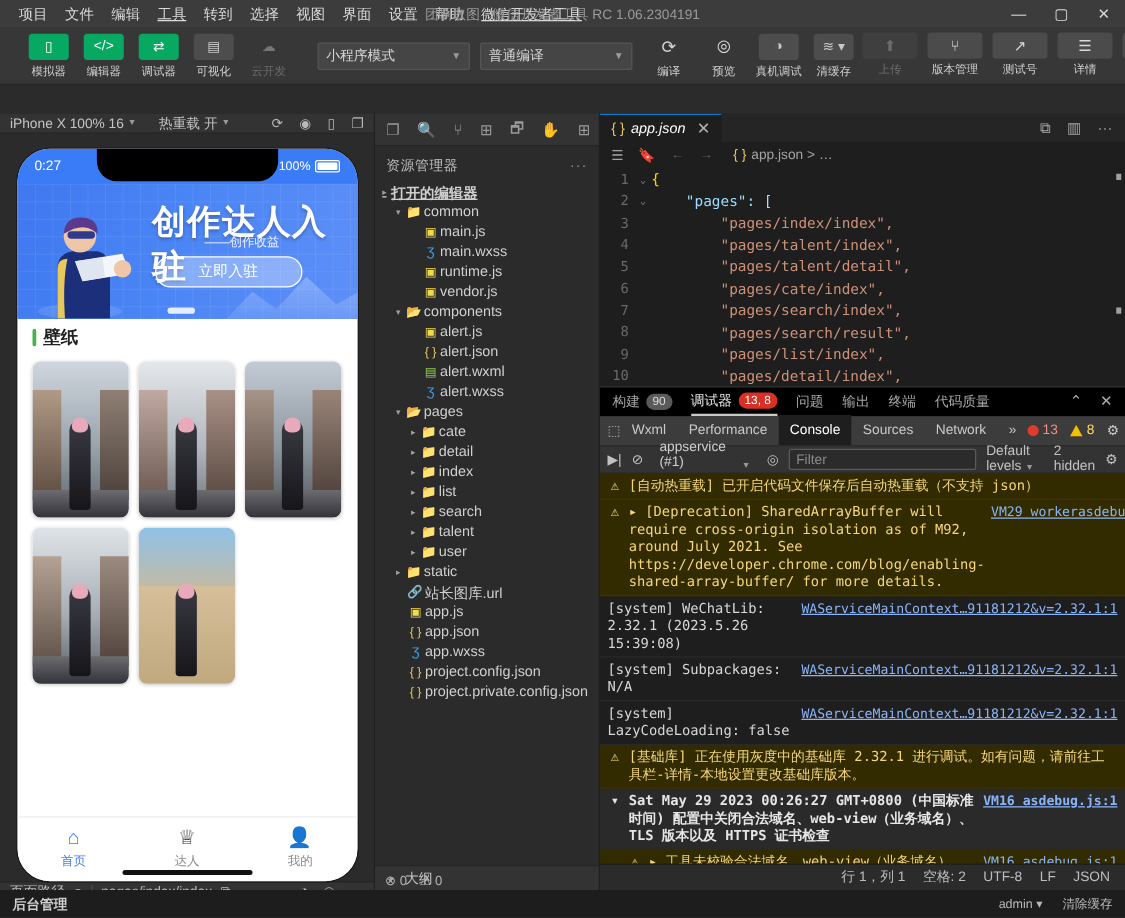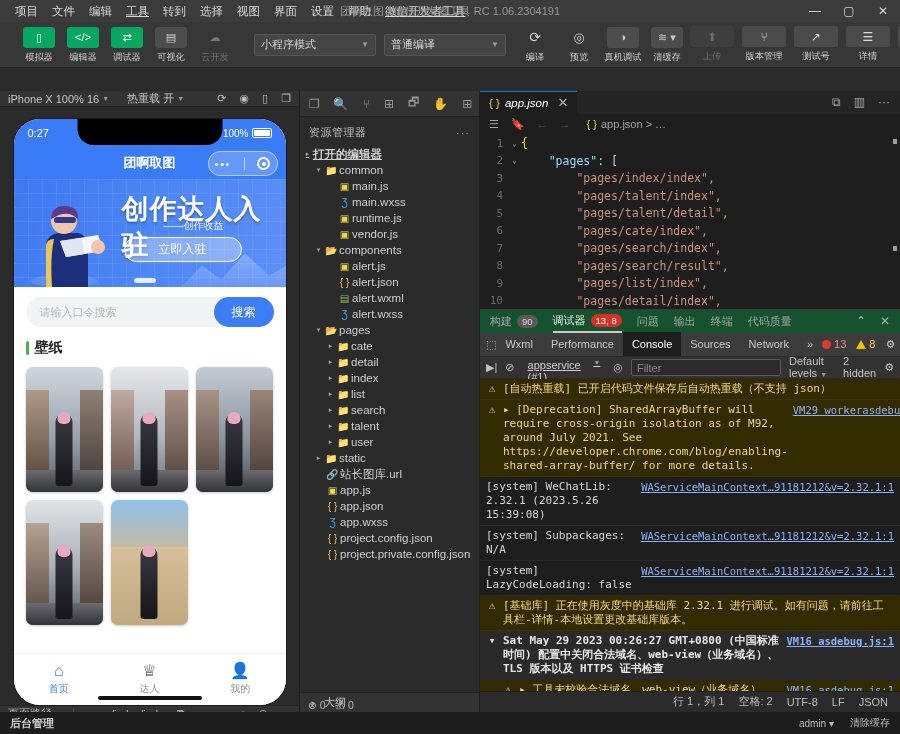--- a/index.html
+++ b/index.html
@@ -245,21 +245,21 @@
   .ctext { white-space: pre; }
   .k-brace { color: #ffd700; }
   .k-key { color: #9cdcfe; }
   .k-str { color: #ce9178; }
   .code-scroll { position: absolute; right: 2px; top: 4px; width: 9px; bottom: 0; }
   .cs-mark { position: absolute; right: 1px; width: 4px; height: 5px; background: #a0a0a0; }
 
   
   .console { flex: 0 0 auto; background: #1e1e1e; display: flex; flex-direction: column; border-top: 1px solid #3a3a3a; }
   .pan-tabs {
-    height: 23px; background: #14532d; display: flex; align-items: center; gap: 15px;
+    height: 23px; background: #000000; display: flex; align-items: center; gap: 15px;
     padding: 0 10px; font-size: 11px; color: #a6a6a6;
   }
   .pan-tab { display: flex; align-items: center; gap: 5px; height: 23px; }
   .pan-tab.on { color: #e8e8e8; border-bottom: 2px solid #c9c9c9; }
   .pill { background: #5a5a5a; color: #ddd; border-radius: 8px; padding: 0 5px; font-size: 9.5px; line-height: 13px; }
   .pill.red { background: #d93025; color: #fff; }
   .pan-acts { margin-left: auto; display: flex; gap: 14px; color: #b0b0b0; font-size: 12px; }
   .dt-tabs {
     height: 24px; background: #3c3c3c; display: flex; align-items: center; gap: 0;
     padding: 0 6px; font-size: 11px; color: #c9c9c9; border-bottom: 1px solid #2a2a2a;
@@ -270,22 +270,22 @@
   .dt-right { margin-left: auto; display: flex; align-items: center; gap: 10px; }
   .err-c { color: #f28b82; display: flex; align-items: center; gap: 3px; }
   .warn-c { color: #fdd663; display: flex; align-items: center; gap: 3px; }
   .dot-red { width: 9px; height: 9px; border-radius: 50%; background: #e03b2f; display:inline-block; }
   .tri-y { width: 0; height: 0; border-left: 5px solid transparent; border-right: 5px solid transparent; border-bottom: 9px solid #f2c200; display:inline-block;}
   .filterbar {
     height: 22px; background: #333333; display: flex; align-items: center; gap: 8px;
     padding: 0 6px; font-size: 11px; color: #c2c2c2; border-bottom: 1px solid #2a2a2a;
   }
   .fsel {
-    display: flex; align-items: flex-start; justify-content: space-between; width: 130px;
-    height: 17px; padding: 0 5px; color: #d0d0d0; text-decoration: underline;
+    display: flex; align-items: flex-end; justify-content: space-between; width: 130px;
+    height: 17px; padding: 0 5px; color: #d0d0d0;
   }
   .finput {
     flex: 0 0 150px; height: 17px; border: 1px solid #5a5a5a; border-radius: 2px;
     background: #2b2b2b; color: #8b8b8b; font-size: 11px; padding: 0 5px; line-height: 17px;
   }
   .logs { flex: 1; overflow: hidden; font-family: "DejaVu Sans Mono", monospace; font-size: 11px; }
   .log {
     display: flex; gap: 5px; padding: 3px 6px 3px 6px; border-bottom: 1px solid #292929;
     line-height: 14px;
   }
@@ -440,28 +440,20 @@
         <div class="phone">
           <div class="ph-head">
             <div class="notch"></div>
             <div class="status">
               <span>0:27</span>
               <span class="batt">
                 <span>100%</span>
                 <span class="b"></span>
               </span>
             </div>
-            <div class="navbar">
-              <span class="nav-title">团啊取图</span>
-              <span class="caps">
-                <span class="dots">•••</span>
-                <span class="divi"></span>
-                <span class="tgt"></span>
-              </span>
-            </div>
             <div class="banner">
               <div class="mesh"></div>
               <div class="mountain"></div>
               <svg class="person" viewBox="0 0 84 92">
                 <ellipse cx="40" cy="86" rx="34" ry="6" fill="rgba(255,255,255,.12)"></ellipse>
                 <path d="M22 92 L22 52 Q22 40 34 38 L54 38 Q64 40 64 54 L64 92 Z" fill="#1b2f7a"></path>
                 <path d="M30 44 Q26 62 28 92 L22 92 L22 52 Q22 44 30 44Z" fill="#e8c85a"></path>
                 <circle cx="40" cy="26" r="13" fill="#f0c6a8"></circle>
                 <path d="M27 24 Q28 10 42 11 Q55 12 54 24 L50 21 Q44 17 35 20 Z" fill="#5b3a8e"></path>
                 <rect x="30" y="22" width="22" height="6" rx="3" fill="#2e3a8c"></rect>
@@ -470,24 +462,20 @@
                 <circle cx="74" cy="52" r="7" fill="#f0c6a8"></circle>
               </svg>
               <div class="b-title">创作达人入驻</div>
               <div class="b-sub">——创作收益</div>
               <div class="b-btn">立即入驻</div>
               <div class="dash"></div>
             </div>
           </div>
 
           <div class="ph-body">
-            <div class="searchrow">
-              <div class="searchbox">请输入口令搜索</div>
-              <div class="searchbtn">搜索</div>
-            </div>
             <div class="sec-title">
               <span class="sec-bar"></span>
               <span class="sec-txt">壁纸</span>
             </div>
             <div class="grid">
               <div class="card">
                 <div class="sky" style="background:linear-gradient(180deg,#cfd6dd 0%,#9aa3ad 55%,#5b6068 100%)"></div>
                 <div class="bldL" style="background:linear-gradient(180deg,#b09a86,#5d4c40)"></div>
                 <div class="bldR" style="background:linear-gradient(180deg,#8f7f74,#4b413a)"></div>
                 <div class="ground"></div>

